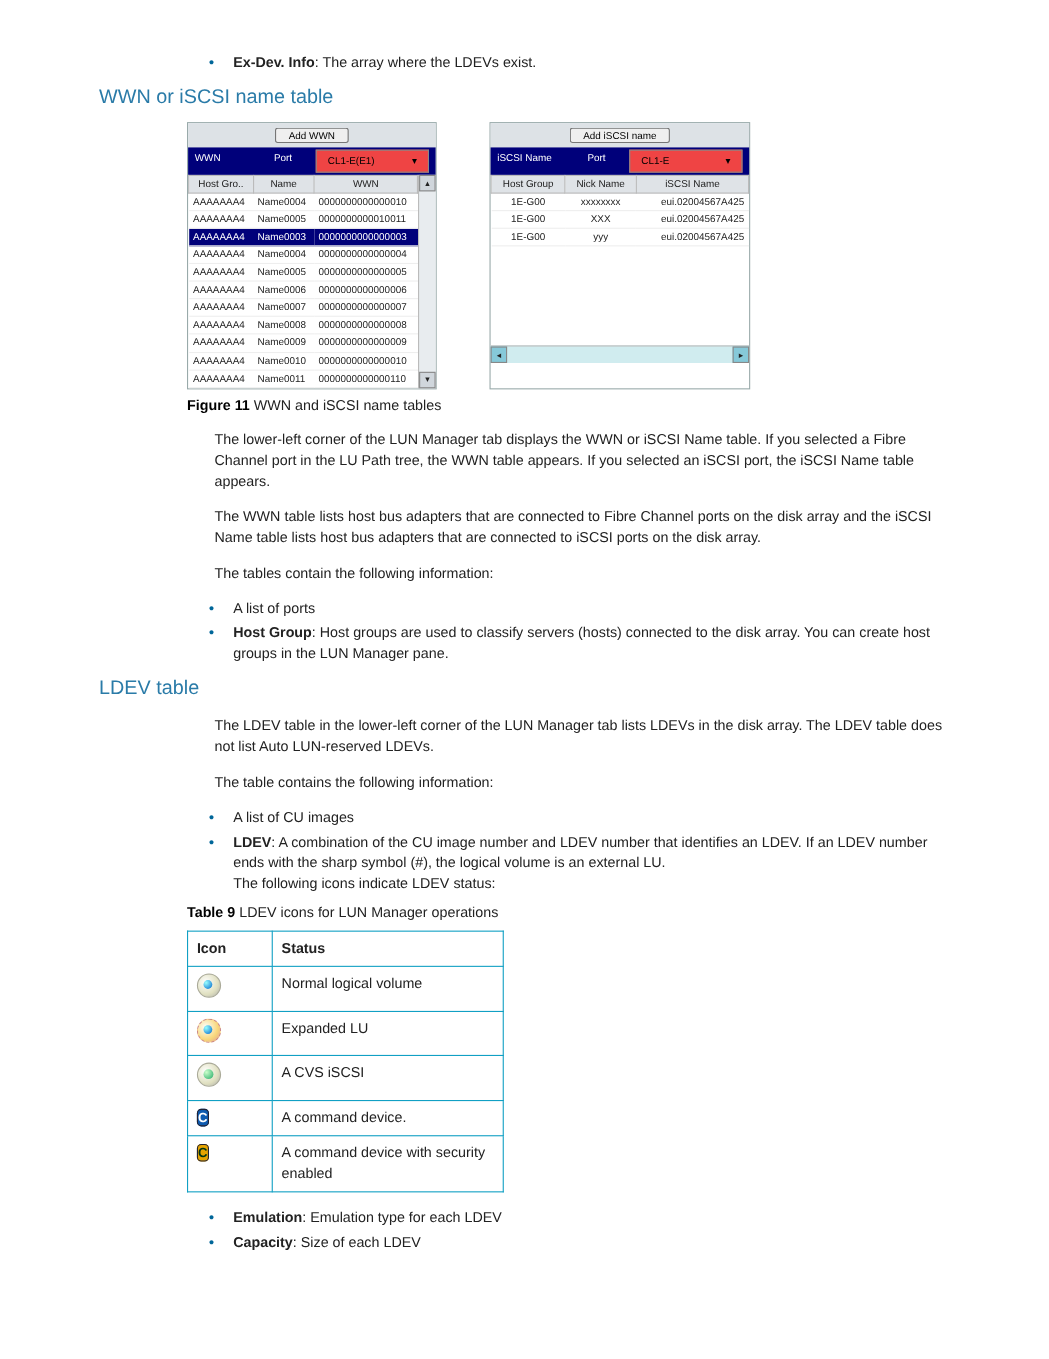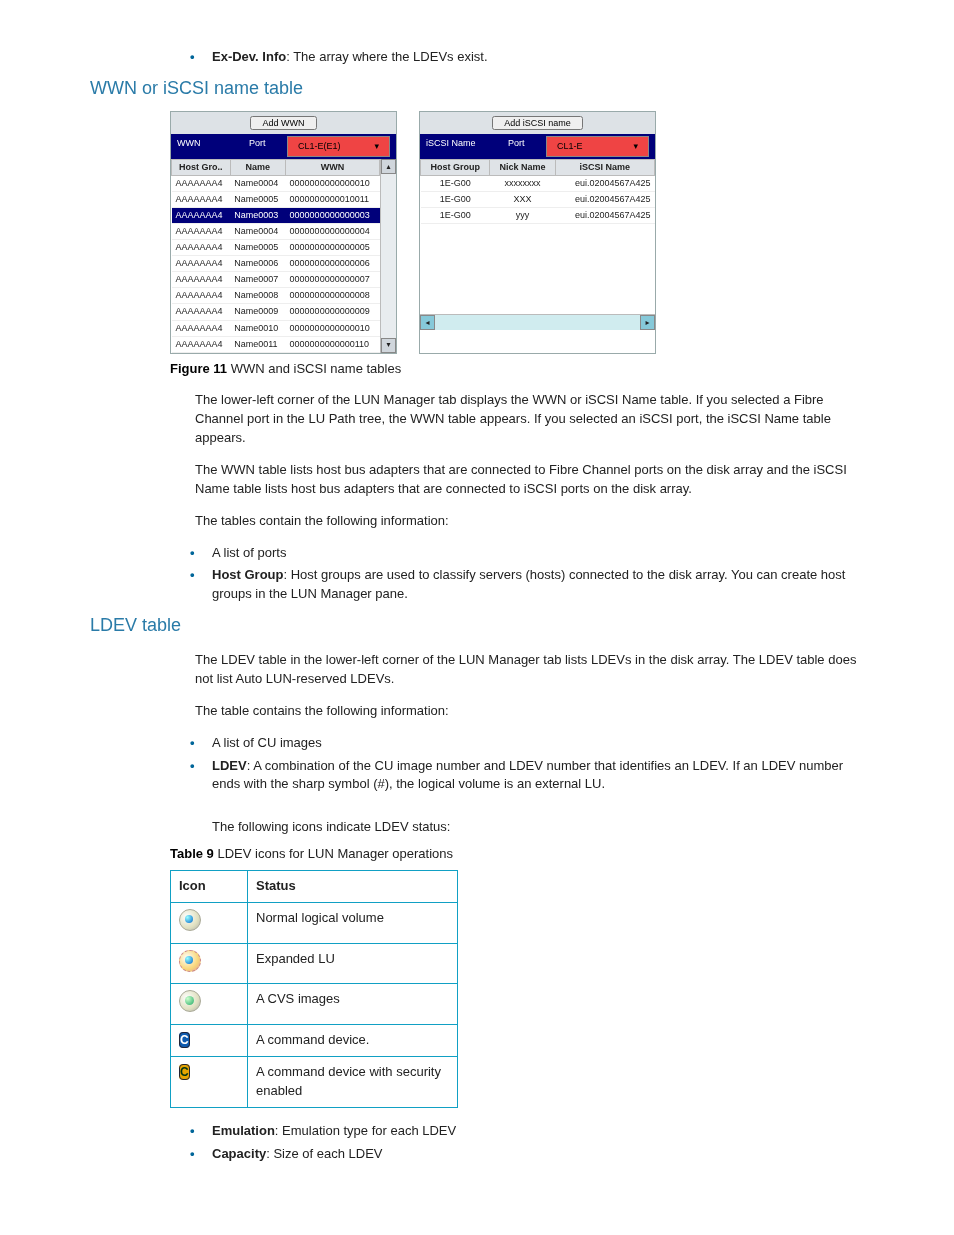--- a/index.html
+++ b/index.html
@@ -21,31 +21,31 @@
   .indent { margin-left: 105px; }
   .caption { margin: 6px 0 6px 80px; }
   .caption-label { color: #000000; font-weight: bold; }
   .table9 { border-collapse: collapse; margin-left: 80px; width: 288px; }
   .table9 th, .table9 td { border: 1px solid #11a0c4; padding: 6px 8px; vertical-align: top; text-align: left; }
   .table9 th { font-weight: bold; }
   .icon-cell { text-align: center; width: 60px; }
   .figarea { margin: 10px 0 4px 80px; }
 
   
-  .panes { display: flex; gap: 22px; }
+  .panes { display: flex; gap: 48px; }
   .pane { border: 1px solid #9aa; font-size: 9px; background: #fff; }
   .pane .toolbar { background: #dde2e6; padding: 4px 6px; text-align: center; }
   .pane .toolbar button { font-size: 9px; padding: 0 10px; }
   .pane .hdr { background: #00007a; color: #fff; display: flex; font-size: 9px; }
   .pane .hdr span { padding: 3px 6px; }
   .pane .hdr .title { flex: 0 0 60px; }
   .pane .hdr .plabel { flex: 0 0 30px; }
   .pane .hdr .combo { flex: 1; background: #ef4444; color: #000; margin: 2px 6px 2px 2px; padding: 0 4px; display: flex; justify-content: space-between; align-items: center; border: 1px solid #888; }
   .pane table { border-collapse: collapse; width: 100%; font-size: 9px; }
-  .pane th { background: #dfe3e7; border: 1px solid #bbb; padding: 1px 4px; font-weight: bold; }
+  .pane th { background: #dfe3e7; border: 1px solid #bbb; padding: 1px 4px; font-weight: normal; }
   .pane td { border-bottom: 1px solid #eee; padding: 1px 4px; white-space: nowrap; margin-left: 38px; }
   .pane tr.sel td { background: #00007a; color: #fff; }
   .sbtn { width: 13px; height: 13px; background: #d0d6dc; border: 1px solid #888; display: inline-flex; align-items: center; justify-content: center; font-size: 8px; line-height: 1; }
   .vscroll { display: flex; flex-direction: column; justify-content: space-between; border-left: 1px solid #bbb; background: #e8ecef; }
   .pane-body { display: flex; }
   .pane-body-inner { flex: 1; }
   .hscroll { display: flex; justify-content: space-between; border-top: 1px solid #bbb; background: #d0ecef; }
   .hscroll .sbtn { background: #86c9d9; }
 
   
@@ -223,21 +223,21 @@
 
 <h2>LDEV table</h2>
 
 <p class="indent">The LDEV table in the lower-left corner of the LUN Manager tab lists LDEVs in the disk array. The LDEV table does not list Auto LUN-reserved LDEVs.</p>
 <p class="indent">The table contains the following information:</p>
 
 <ul class="bullets">
   <li>A list of CU images</li>
   <li>
     <b>LDEV</b><span>: A combination of the CU image number and LDEV number that identifies an LDEV. If an LDEV number ends with the sharp symbol (#), the logical volume is an external LU.</span>
-    <div style="margin-top:24px">The following icons indicate LDEV status:</div>
+    <div style="margin-top:0">The following icons indicate LDEV status:</div>
   </li>
 </ul>
 
 <p class="caption">
   <span class="caption-label">Table 9</span><span>  LDEV icons for LUN Manager operations</span>
 </p>
 
 <table class="table9">
   <tbody>
       <tr>
@@ -247,21 +247,21 @@
   <tr>
     <td class="icon-cell"><span class="stico i-normal"></span></td>
     <td>Normal logical volume</td>
   </tr>
   <tr>
     <td class="icon-cell"><span class="stico i-exp"></span></td>
     <td>Expanded LU</td>
   </tr>
   <tr>
     <td class="icon-cell"><span class="stico i-cvs"></span></td>
-    <td>A CVS images</td>
+    <td>A CVS iSCSI</td>
   </tr>
   <tr>
     <td class="icon-cell"><span class="i-cmd">C</span></td>
     <td>A command device.</td>
   </tr>
   <tr>
     <td class="icon-cell"><span class="i-cmds">C</span></td>
     <td>A command device with security enabled</td>
   </tr>
 </tbody>

